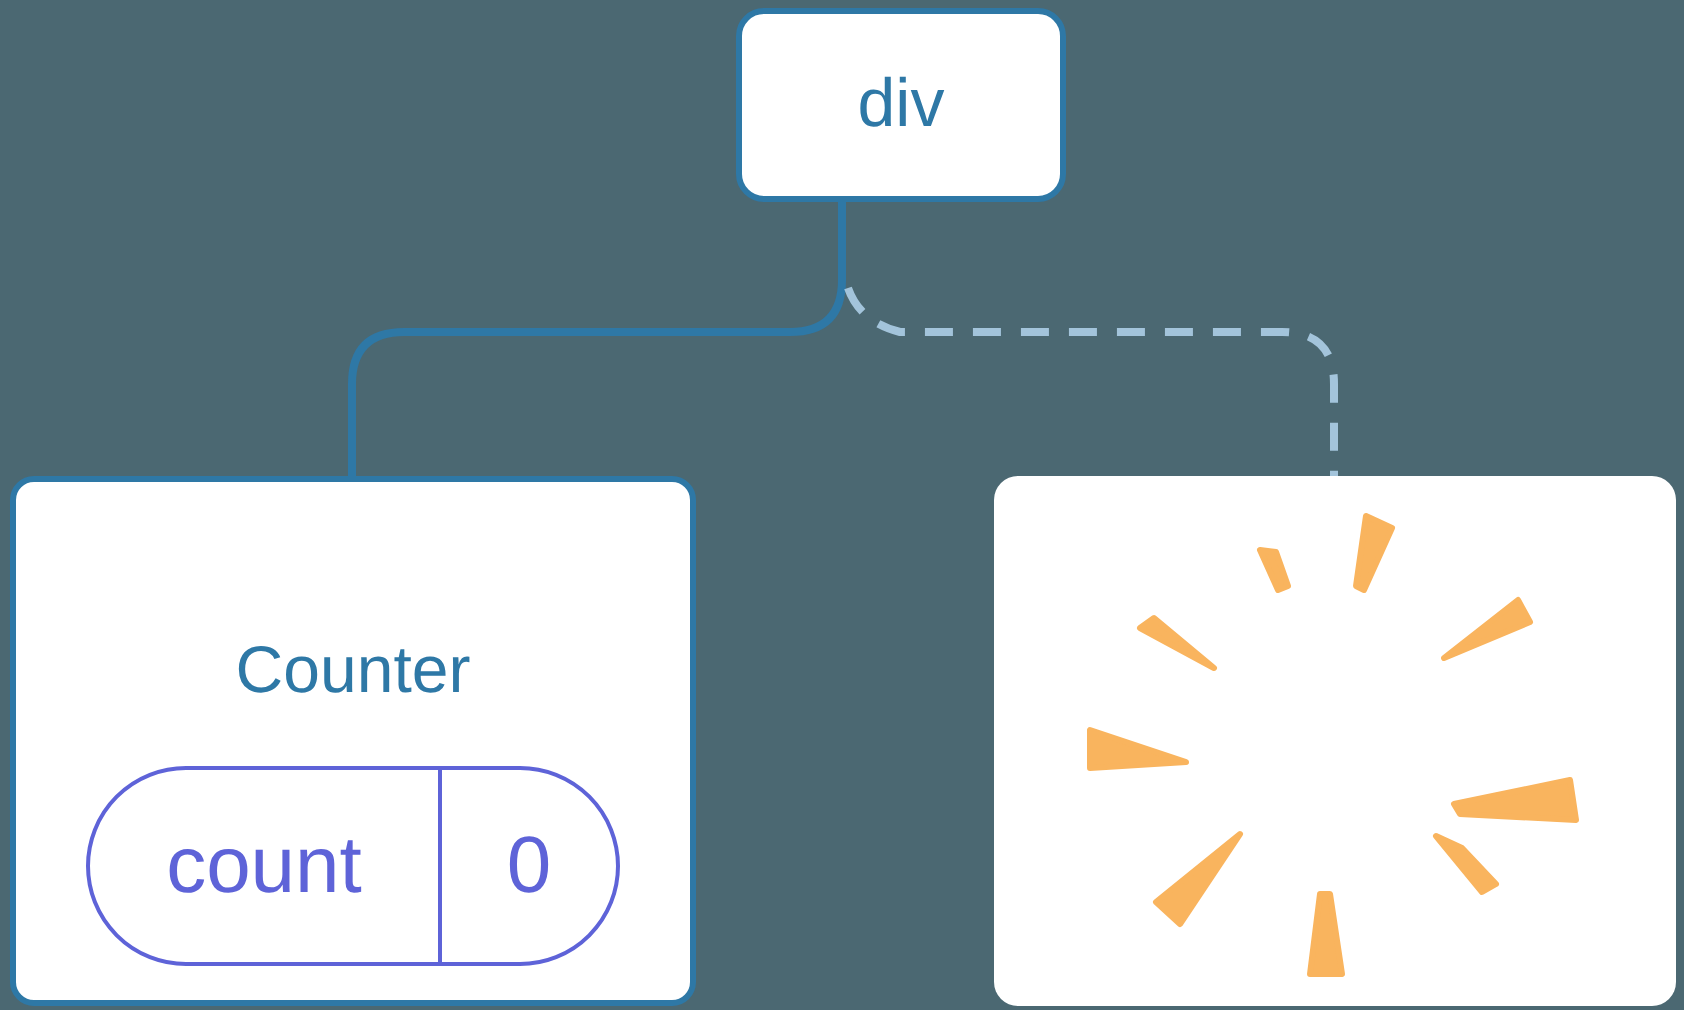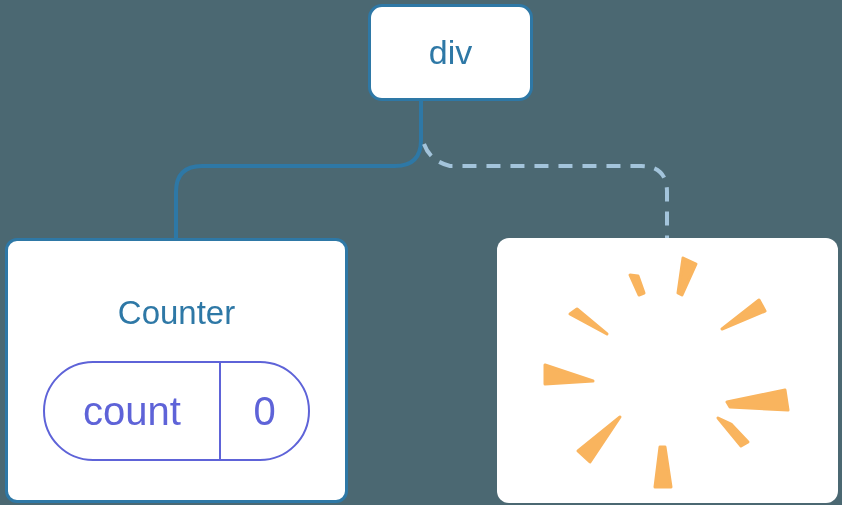--- a/index.html
+++ b/index.html
@@ -64,21 +64,21 @@
   }
   .counter-card {
     left: 5px;
     width: 343px;
     border: 3px solid var(--node-stroke, #2E78A6);
     display: flex;
     flex-direction: column;
     align-items: center;
   }
   .counter-title {
-    margin-top: 55px;
+    margin-top: 77px;
     font-size: 33px;
     font-weight: 500;
     line-height: 1;
     color: var(--node-text, #2E78A6);
   }
   .state-pill {
     margin-top: 32px;
     width: 267px;
     height: 100px;
     box-sizing: border-box;

